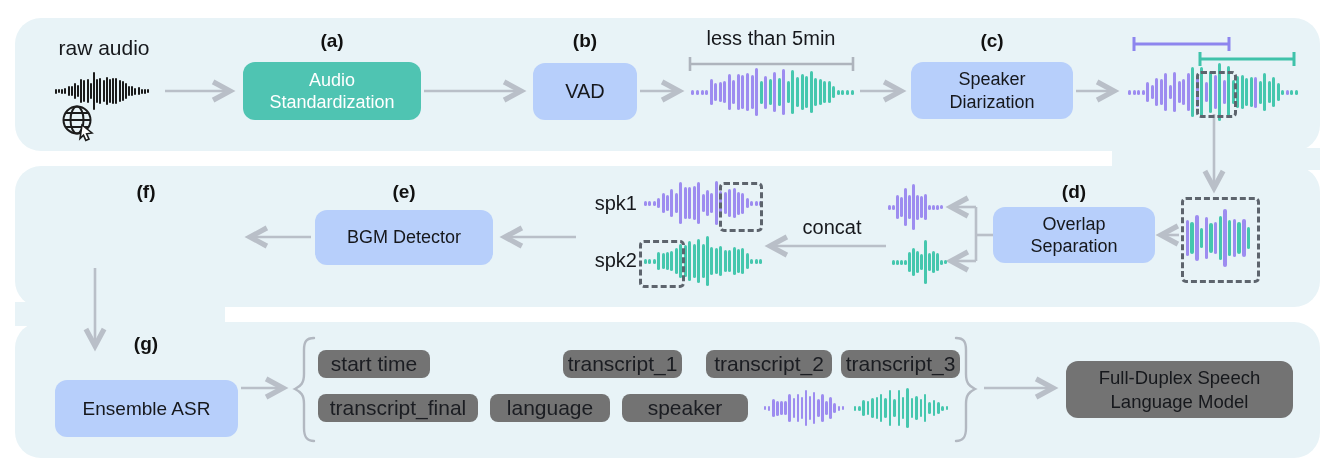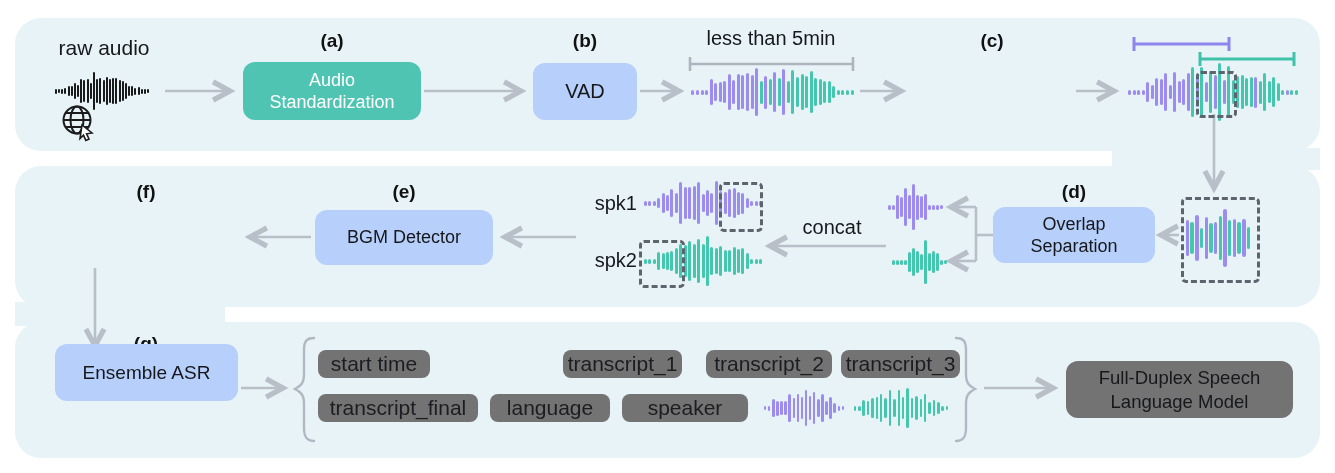--- a/index.html
+++ b/index.html
@@ -169,20 +169,21 @@
       <span style="width: 3px; height: 21.6px; margin-right: 1.55px; background: rgb(69, 199, 174);"></span>
       <span style="width: 3px; height: 21.2px; margin-right: 1.55px; background: rgb(69, 199, 174);"></span>
       <span style="width: 3px; height: 11.3px; margin-right: 1.55px; background: rgb(69, 199, 174);"></span>
       <span style="width: 3px; height: 5px; margin-right: 1.55px; background: rgb(69, 199, 174);"></span>
       <span style="width: 3px; height: 5px; margin-right: 1.55px; background: rgb(69, 199, 174);"></span>
       <span style="width: 3px; height: 5px; margin-right: 1.55px; background: rgb(69, 199, 174);"></span>
       <span style="width: 3px; height: 5px; margin-right: 0px; background: rgb(69, 199, 174);"></span>
     </div>
 
   <div class="steplabel" style="left:992px;top:30px;">(c)</div>
+  <div class="node blue" style="left:911px;top:62px;width:162px;height:57px;">Speaker Diarization</div>
 
   <div class="wave" style="left:1128px;top:60px;width:170px;height:64px;">
       <span style="width: 3px; height: 5px; margin-right: 1.5px; background: rgb(157, 140, 240);"></span>
       <span style="width: 3px; height: 5px; margin-right: 1.5px; background: rgb(157, 140, 240);"></span>
       <span style="width: 3px; height: 5px; margin-right: 1.5px; background: rgb(157, 140, 240);"></span>
       <span style="width: 3px; height: 5px; margin-right: 1.5px; background: rgb(157, 140, 240);"></span>
       <span style="width: 3px; height: 19.3px; margin-right: 1.5px; background: rgb(157, 140, 240);"></span>
       <span style="width: 3px; height: 14.3px; margin-right: 1.5px; background: rgb(157, 140, 240);"></span>
       <span style="width: 3px; height: 27.2px; margin-right: 1.5px; background: rgb(157, 140, 240);"></span>
       <span style="width: 3px; height: 26.9px; margin-right: 1.5px; background: rgb(157, 140, 240);"></span>
@@ -338,21 +339,21 @@
       <span style="width: 3px; height: 5px; margin-right: 0px; background: rgb(69, 199, 174);"></span>
     </div>
   <div class="dashbox" style="left:639px;top:240px;width:40px;height:42px;"></div>
 
   <div class="steplabel" style="left:404px;top:181px;">(e)</div>
   <div class="node blue" style="left:315px;top:210px;width:178px;height:55px;">BGM Detector</div>
 
   <div class="steplabel" style="left:146px;top:181px;">(f)</div>
 
   <div class="steplabel" style="left:146px;top:333px;">(g)</div>
-  <div class="node blue" style="left:55px;top:344px;width:183px;height:57px;font-size:19px;">Ensemble ASR</div>
+  <div class="node blue" style="left:55px;top:380px;width:183px;height:57px;font-size:19px;">Ensemble ASR</div>
 
   <div class="tag" style="left:318px;top:350px;width:112px;">start time</div>
   <div class="tag" style="left:563px;top:350px;width:119px;">transcript_1</div>
   <div class="tag" style="left:706px;top:350px;width:126px;">transcript_2</div>
   <div class="tag" style="left:841px;top:350px;width:119px;">transcript_3</div>
   <div class="tag" style="left:318px;top:394px;width:160px;">transcript_final</div>
   <div class="tag" style="left:622px;top:394px;width:126px;">speaker</div>
   <div class="tag" style="left:490px;top:394px;width:120px;">language</div>
 
   <div class="wave" style="left:762px;top:386px;width:84px;height:44px;">

